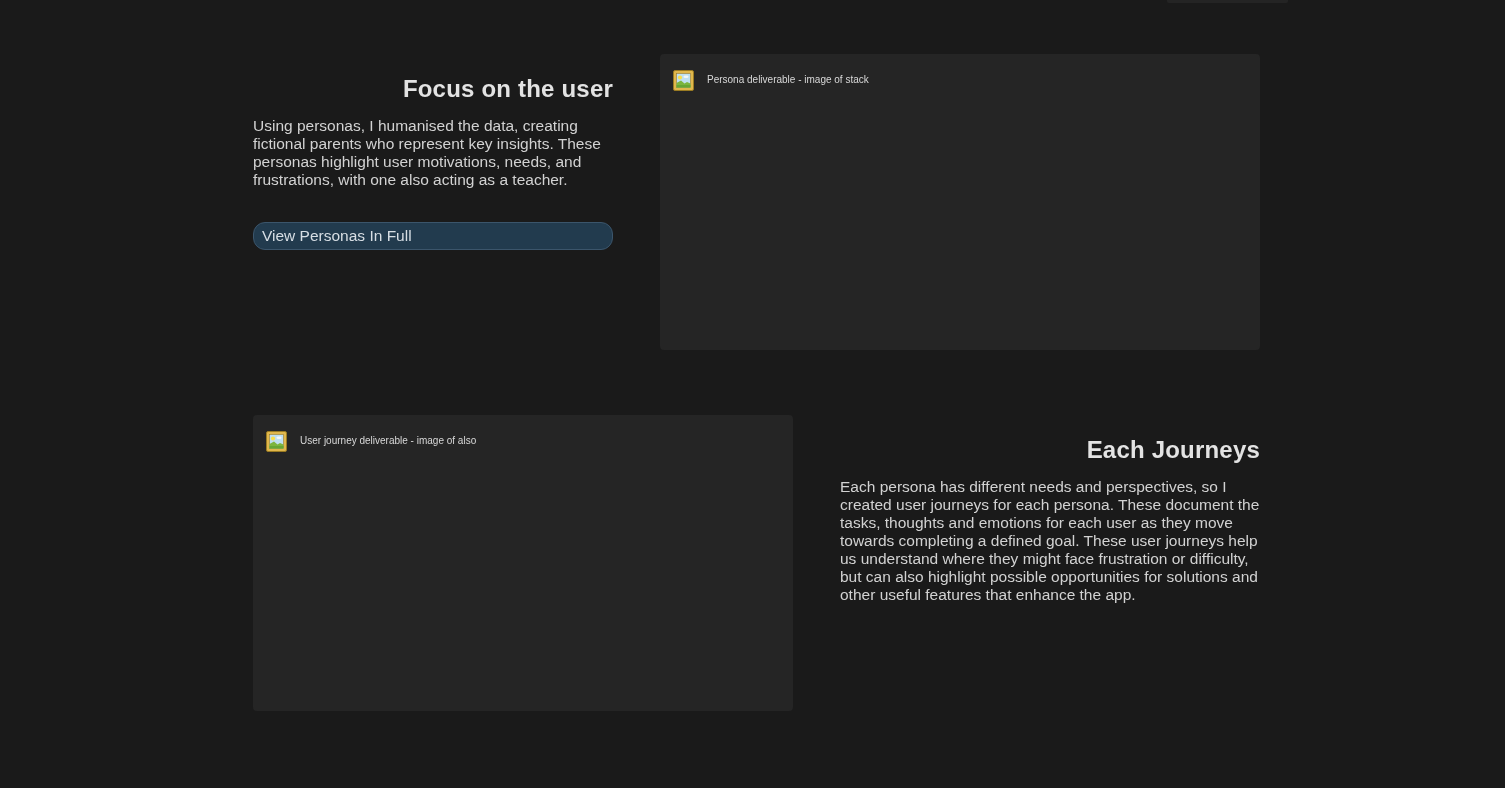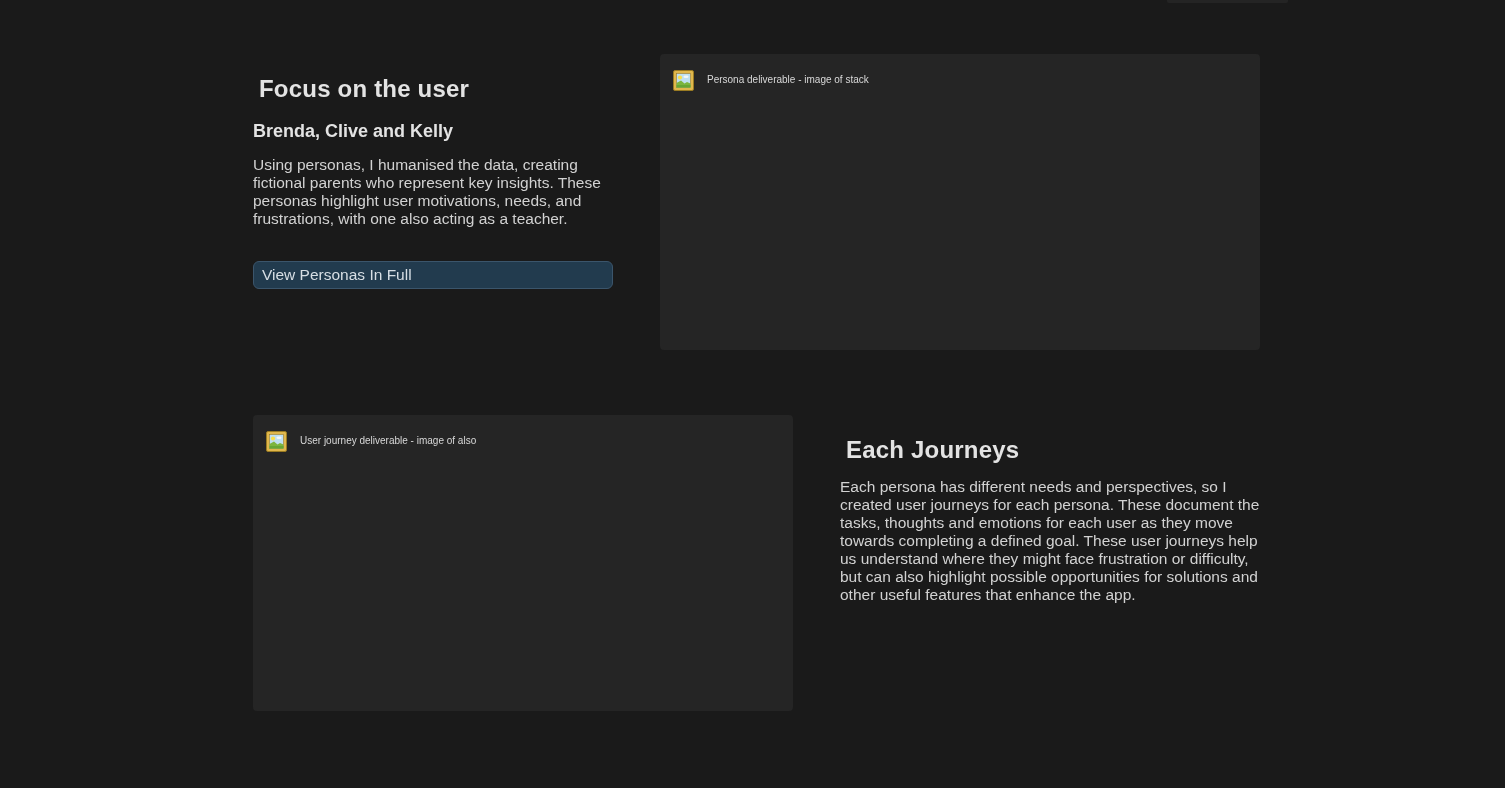--- a/index.html
+++ b/index.html
@@ -36,20 +36,21 @@
   .text-col { padding-top: 20px; box-sizing: border-box; }
   .col-a { width: 360px; }
   .col-d { width: 420px; }
   h2 {
     font-size: 24px;
     line-height: 30px;
     font-weight: 700;
     letter-spacing: 0.2px;
     color: var(--heading-text, #e3e3e3);
     margin: 0 0 13px 6px;
+    text-align: right;
   }
   h3 {
     font-size: 18px;
     line-height: 23px;
     font-weight: 700;
     color: var(--heading-text, #e3e3e3);
     margin: 16px 0 13px 0;
   }
   .body-text {
     font-size: 15.5px;
@@ -61,21 +62,21 @@
     display: block;
     box-sizing: border-box;
     width: 100%;
     height: 28px;
     line-height: 26px;
     padding: 0 8px;
     font-size: 15.5px;
     color: var(--button-text, #d7dee4);
     background: var(--button-bg, #223b4e);
     border: 1px solid var(--button-border, #3b556b);
-    border-radius: 6px;
+    border-radius: 12px;
     text-decoration: none;
     white-space: nowrap;
     overflow: hidden;
     cursor: pointer;
   }
   .card {
     box-sizing: border-box;
     background: var(--card-bg, #252525);
     border-radius: 4px;
     padding: 15px 13px;
@@ -101,21 +102,20 @@
 </head>
 <body>
 
 <div class="canvas">
 
   <div class="top-cutoff"></div>
 
   <section class="row row-1">
     <div class="text-col col-a">
       <h2>Focus on the user</h2>
-      <h3>Brenda, Clive and Kelly</h3>
       <p class="body-text">Using personas, I humanised the data, creating fictional parents who represent key insights. These personas highlight user motivations, needs, and frustrations, with one also acting as a teacher.</p>
       <a href="#" class="view-link">View Personas In Full</a>
     </div>
 
     <div class="card card-1">
       <span class="pic-icon">
         <svg width="21" height="21" viewBox="0 0 21 21" xmlns="http://www.w3.org/2000/svg">
           <rect x="0.5" y="0.5" width="20" height="20" rx="1.5" fill="#e0b74c" stroke="#9a7b22"></rect>
           <rect x="3.5" y="3.5" width="14" height="14" fill="#bfe0f2" stroke="#8a6d1f" stroke-width="0.5"></rect>
           <circle cx="7" cy="7.5" r="2.1" fill="#f9e04d"></circle>

